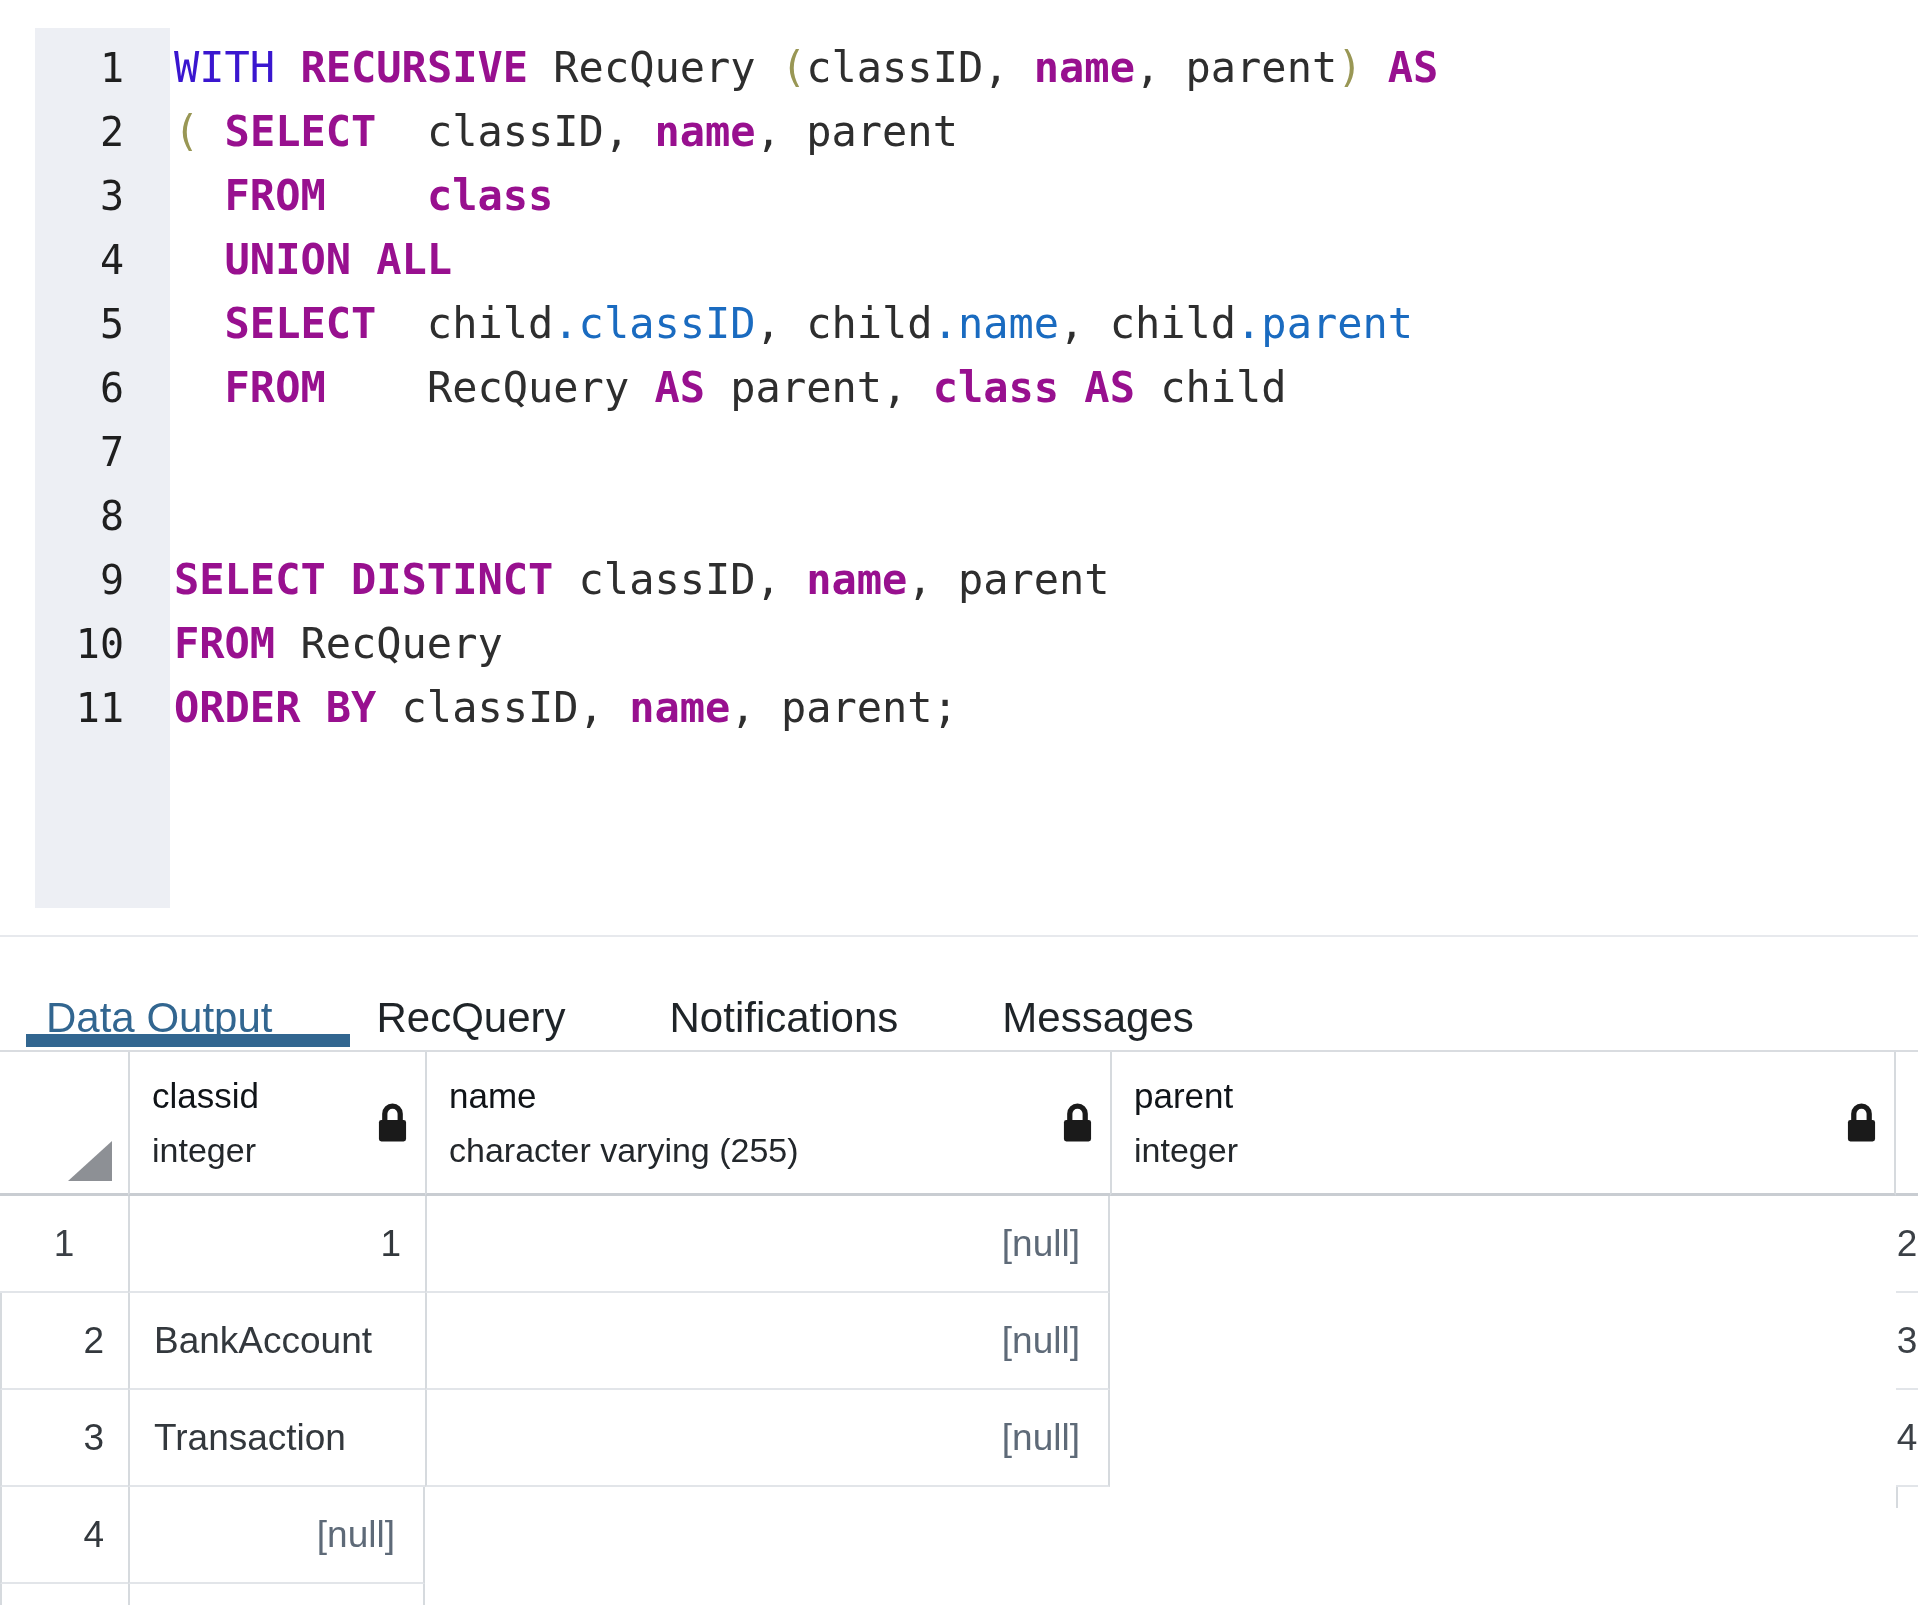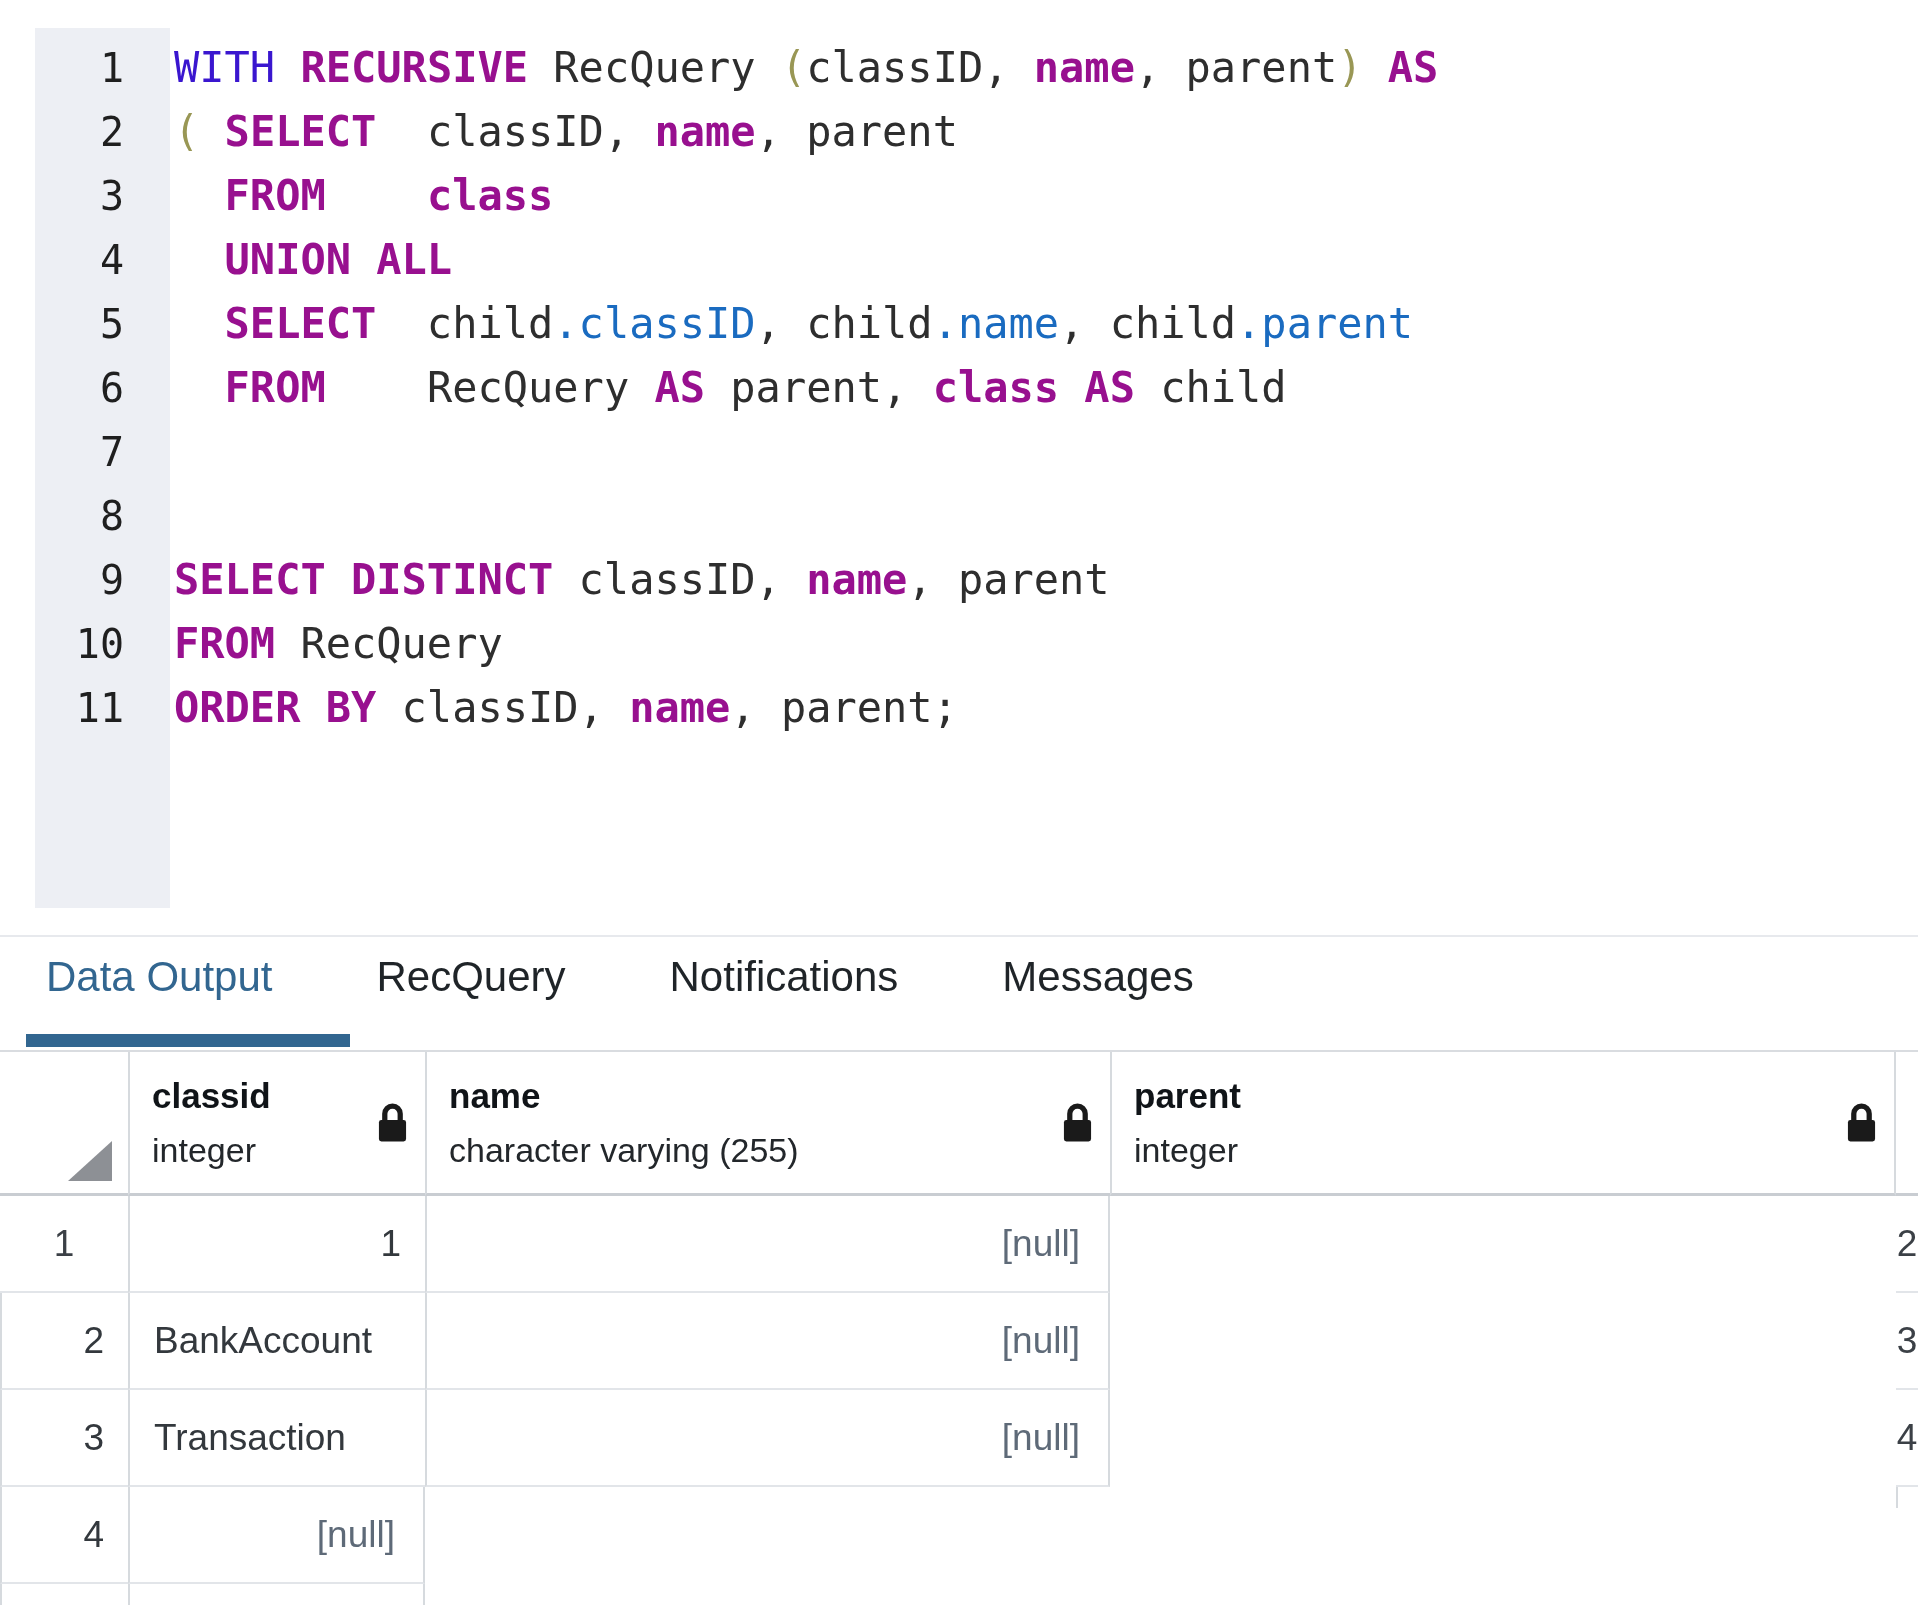--- a/index.html
+++ b/index.html
@@ -20,37 +20,37 @@
         white-space:pre; padding-left:4px; color:#2e2e2e; }
   .tk-pl  { color:#2e2e2e; }
   .tk-kw  { color:#98108f; font-weight:bold; }
   .tk-def { color:#3a16cf; }
   .tk-attr{ color:#1a6bc0; }
   .tk-br  { color:#999755; }
 
   
   .tabbar { height:113px; display:flex; align-items:center; padding-left:38px;
             background:#fff; }
-  .tab { position:relative; height:100%; display:flex; align-items:flex-start;
-         font-size:42px; color:#1f2428; padding:16px 8px; margin-right:88px;
+  .tab { position:relative; height:100%; display:flex; align-items:flex-end;
+         font-size:42px; color:#1f2428; padding:8px 8px; margin-right:88px;
          cursor:pointer; }
   .tab.active { color:#326690; }
   .tab.active::after { content:""; position:absolute; left:-12px; right:-70px;
                        bottom:3px; height:13px; background:#326690; }
 
   
   .grid { display:grid; grid-template-columns:128px 297px 685px 786px 22px;
           border-top:2px solid #d9dce0; width:1918px; }
   .hc { height:144px; border-bottom:3px solid #c9cdd2; position:relative;
         display:flex; align-items:center; justify-content:space-between;
         padding:0 14px 0 22px; background:#fff; }
   .hc.bl, .c.bl { border-left:2px solid #d6dade; }
   .hc.br4, .c.br4 { border-right:2px solid #d6dade; }
   .hgroup { display:flex; flex-direction:column; justify-content:center; }
-  .hname { font-size:35px; font-weight:700; color:#101418; line-height:40px; }
+  .hname { font-size:35px; font-weight:400; color:#101418; line-height:40px; }
   .htype { font-size:34px; font-weight:400; color:#23272b; line-height:40px;
            margin-top:14px; }
   .corner { height:144px; border-bottom:3px solid #c9cdd2; position:relative;
             background:#fff; cursor:pointer; }
   .tri { position:absolute; right:16px; bottom:12px; width:44px; height:40px;
          background:#8d9095; clip-path:polygon(0 100%, 100% 100%, 100% 0); }
   .hfill { border-bottom:3px solid #c9cdd2; background:#fff; }
 
   .c { height:97px; line-height:95px; font-size:37px; color:#33383d;
        border-bottom:2px solid #e2e5e9; background:#fff; overflow:hidden;

